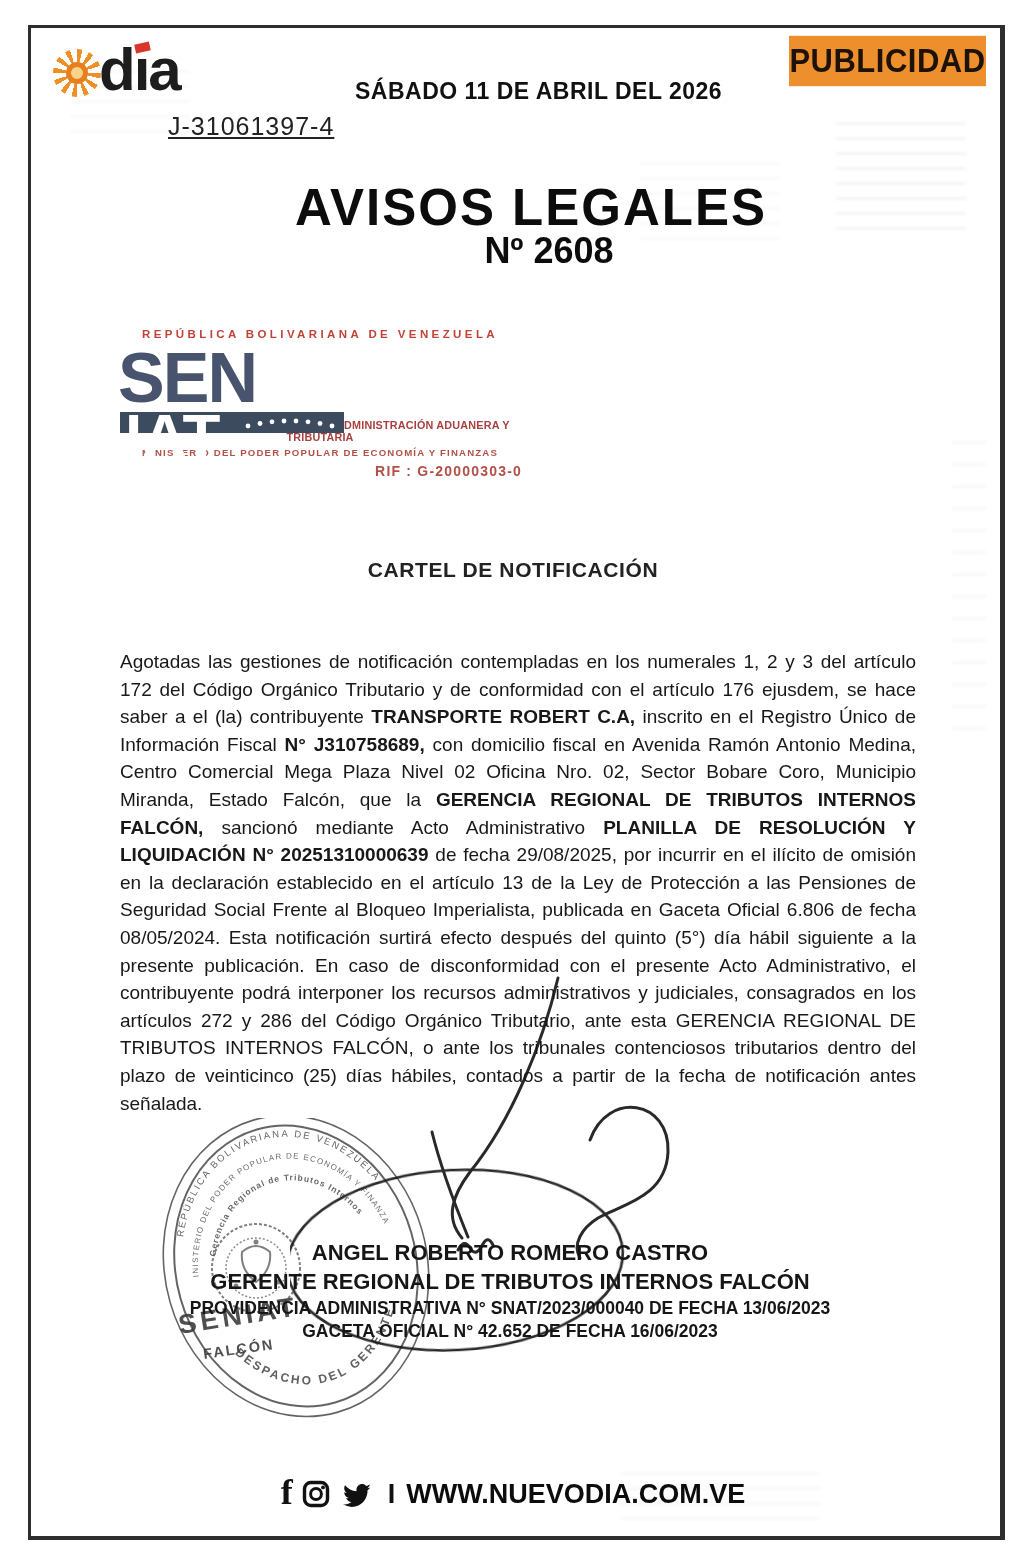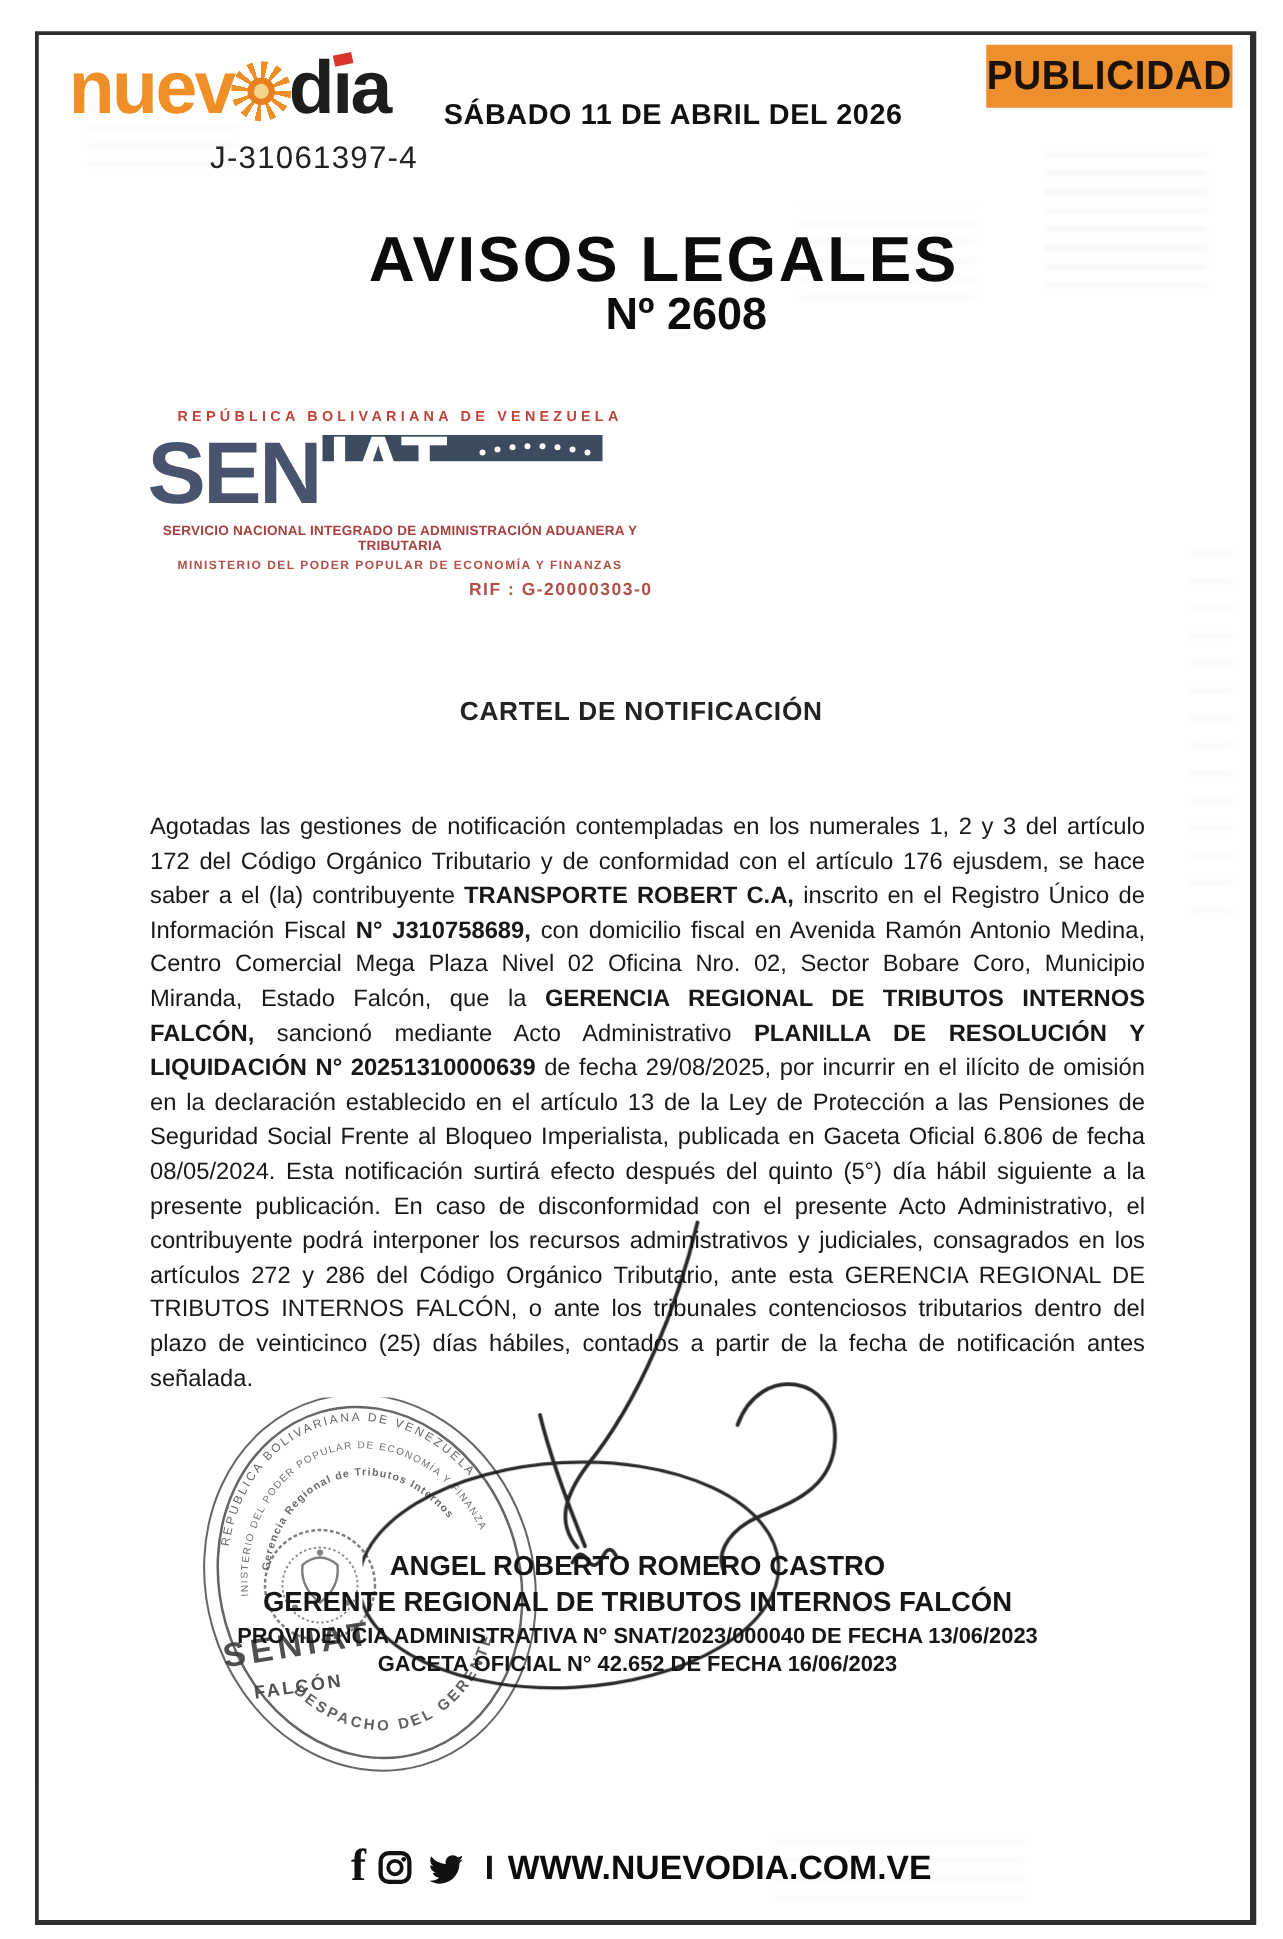--- a/index.html
+++ b/index.html
@@ -15,36 +15,36 @@
   .logo-orange { color:#ef8f25; }
   .logo-black  { color:#1d1d1d; }
   .logo-sun { width:48px; height:48px; border-radius:50%; margin:6px -2px 0 -2px; position:relative;
               background:repeating-conic-gradient(#ef8f25 0deg 13deg, #ffffff 13deg 30deg); }
   .logo-sun::after { content:""; position:absolute; inset:13px; border-radius:50%;
                      background:#f7d489; border:5px solid #e87f1f; }
   .i-stack { position:relative; display:inline-block; }
   .i-accent { position:absolute; left:1px; top:3px; width:15px; height:9px;
               background:#d8362a; transform:rotate(-12deg); }
   .masthead-reg { position:absolute; left:168px; top:112px; font-size:25px; letter-spacing:1px;
-                  color:#222; font-weight:500; }
+                  color:#222; font-weight:500;text-decoration:underline; }
   .masthead-date { position:absolute; left:355px; top:78px; font-size:23px; font-weight:700;
                    color:#111; letter-spacing:0.5px; }
   .publicidad { position:absolute; left:789px; top:37px; width:197px; height:48px;
                 background:#ee8f2d; color:#1c1208; display:flex; align-items:center; justify-content:center;
                 font-size:31px; font-weight:800; letter-spacing:0.5px; transform:scaleY(1.05); }
   
   .avisos-title { position:absolute; left:0; top:178px; width:100%; text-align:center;
                   font-size:51px; font-weight:800; letter-spacing:2px; color:#0c0c0c;padding-left:36px; }
   .avisos-number { position:absolute; left:16px; top:230px; width:100%; text-align:center;
                    font-size:36px; font-weight:800; color:#0c0c0c;margin-left:20px; }
   
   .seniat { position:absolute; left:118px; top:328px; width:404px; }
   .seniat .republic { font-size:11.5px; font-weight:700; color:#c14338; letter-spacing:3.4px;
                       text-align:center; margin-bottom:6px; }
-  .seniat-row { display:flex; align-items:flex-start; height:66px; }
+  .seniat-row { display:flex; align-items:flex-start; height:66px;flex-direction:column; }
   .seniat-sen { font-size:70px; font-weight:700; color:#48536d; letter-spacing:-2px; line-height:0.92; }
   .seniat-flag { position:relative; width:224px; height:62px; margin-left:2px; margin-top:2px; }
   .stripe { width:100%; height:21px; }
   .stripe.y { background:#e2c83e; }
   .stripe.b { background:#3d4b5e; position:relative; }
   .stripe.r { background:#bd4a50; height:20px; }
   .flag-stars { position:absolute; right:6px; top:2px; width:96px; height:17px; }
   .seniat-iat { position:absolute; left:5px; top:-7px; font-size:62px; font-weight:800;
                 color:#ffffff; letter-spacing:0px; line-height:1; }
   .seniat .service  { font-size:10.8px; font-weight:700; color:#a8403f; margin-top:7px;
@@ -86,21 +86,20 @@
 
 <div class="page-frame"></div>
 
 <div class="ghost" style="left:836px; top:120px; width:130px; height:110px; opacity:0.14;"></div>
 <div class="ghost" style="left:952px; top:430px; width:34px; height:300px; opacity:0.10; background:repeating-linear-gradient(0deg, rgba(110,110,110,0.5) 0 3px, transparent 3px 22px);"></div>
 <div class="ghost" style="left:620px; top:1465px; width:200px; height:55px; opacity:0.09;"></div>
 <div class="ghost" style="left:70px; top:58px; width:120px; height:75px; opacity:0.08;"></div>
 <div class="ghost" style="left:640px; top:150px; width:140px; height:90px; opacity:0.08;"></div>
 
 <div class="masthead-logo">
-  <span class="logo-orange">nuev</span>
     <span class="logo-sun"></span>
     <span class="logo-black">d</span>
     <span class="i-stack logo-black"><span>ı</span><span class="i-accent"></span></span>
     <span class="logo-black">a</span>
 </div>
 <div class="masthead-reg">J-31061397-4</div>
 <div class="masthead-date">SÁBADO 11 DE ABRIL DEL 2026</div>
 <div class="publicidad">PUBLICIDAD</div>
 
 <div class="avisos-title">AVISOS LEGALES</div>

